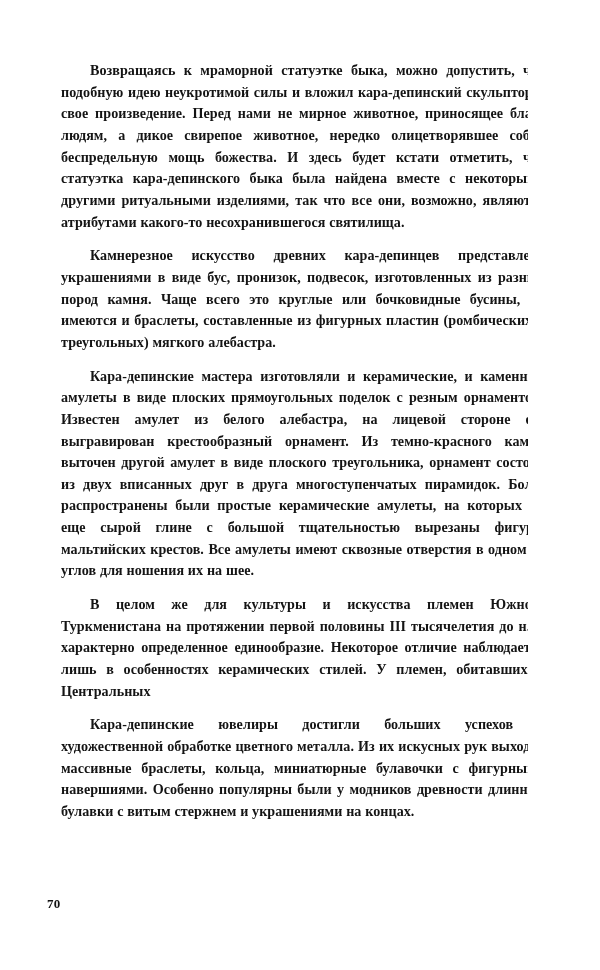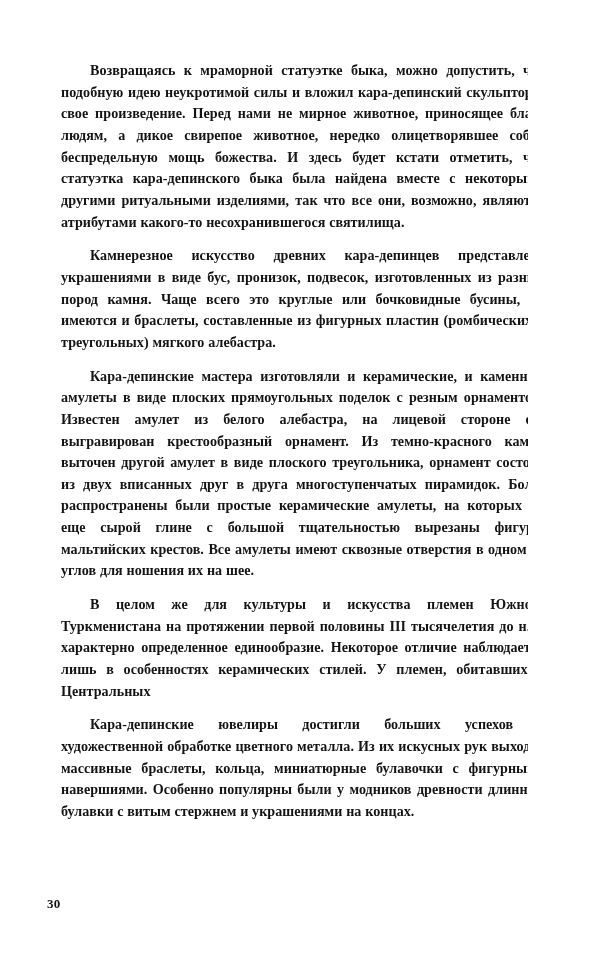--- a/index.html
+++ b/index.html
@@ -55,15 +55,15 @@
 <div class="page">
 
   <div class="text-block">
     <p class="para">Возвращаясь к мраморной статуэтке быка, можно допустить, что подобную идею неукротимой силы и вложил кара-депинский скульптор в свое произведение. Перед нами не мирное животное, приносящее благо людям, а дикое свирепое животное, нередко олицетворявшее собой беспредельную мощь божества. И здесь будет кстати отметить, что статуэтка кара-депинского быка была найдена вместе с некоторыми другими ритуальными изделиями, так что все они, возможно, являются атрибутами какого-то несохранившегося святилища.</p>
     <p class="para">Камнерезное искусство древних кара-депинцев представлено украшениями в виде бус, пронизок, подвесок, изготовленных из разных пород камня. Чаще всего это круглые или бочковидные бусины, но имеются и браслеты, составленные из фигурных пластин (ромбических и треугольных) мягкого алебастра.</p>
     <p class="para">Кара-депинские мастера изготовляли и керамические, и каменные амулеты в виде плоских прямоугольных поделок с резным орнаментом. Известен амулет из белого алебастра, на лицевой стороне его выгравирован крестообразный орнамент. Из темно-красного камня выточен другой амулет в виде плоского треугольника, орнамент состоит из двух вписанных друг в друга многоступенчатых пирамидок. Более распространены были простые керамические амулеты, на которых по еще сырой глине с большой тщательностью вырезаны фигуры мальтийских крестов. Все амулеты имеют сквозные отверстия в одном из углов для ношения их на шее.</p>
     <p class="para">В целом же для культуры и искусства племен Южного Туркменистана на протяжении первой половины III тысячелетия до н. э. характерно определенное единообразие. Некоторое отличие наблюдается лишь в особенностях керамических стилей. У племен, обитавших в Центральных</p>
     <p class="para">Кара-депинские ювелиры достигли больших успехов в художественной обработке цветного металла. Из их искусных рук выходят массивные браслеты, кольца, миниатюрные булавочки с фигурными навершиями. Особенно популярны были у модников древности длинные булавки с витым стержнем и украшениями на концах.</p>
   </div>
 
-  <div class="page-number">30</div>
+  <div class="page-number">70</div>
 
 </div>
 
 </body></html>

